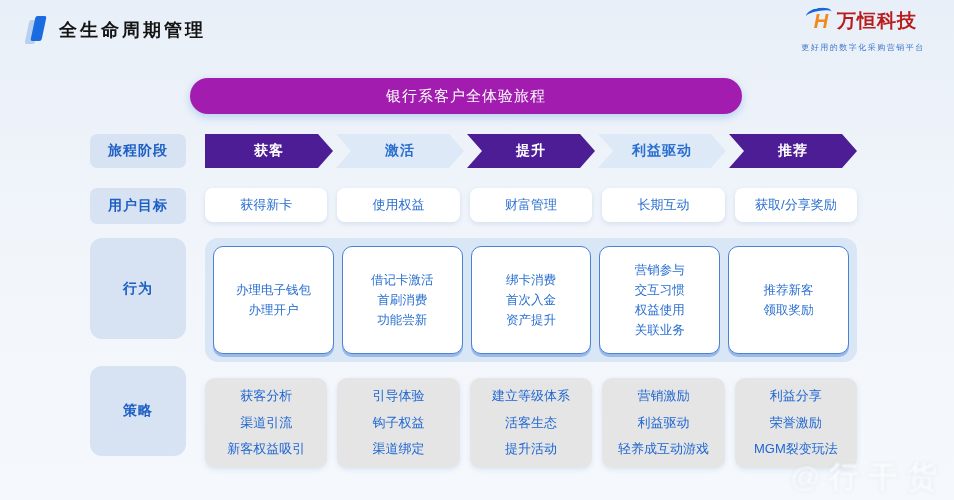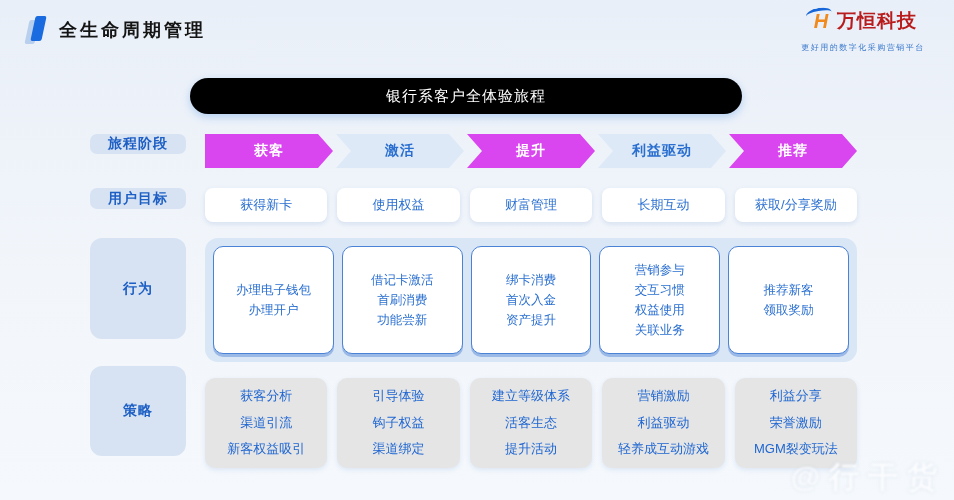--- a/index.html
+++ b/index.html
@@ -29,47 +29,47 @@
   .brand-h .swoosh {
     position:absolute; left:-3px; top:-1px; width:26px; height:12px;
     border-top:3px solid #1766d9; border-radius:50%; transform:rotate(-10deg);
   }
   .brand-name { font-size:19px; font-weight:bold; color:#b91c1c; letter-spacing:1px; }
   .brand-tagline { margin-top:8px; font-size:8px; color:#3b79cc; letter-spacing:1.5px; white-space:nowrap; }
 
   
   .banner {
     position:absolute; left:190px; top:78px; width:552px; height:36px;
-    background:#000000; border-radius:18px; color:#fff;
+    background:#a21caf; border-radius:18px; color:#fff;
     display:flex; align-items:center; justify-content:center;
     font-size:15px; letter-spacing:1px;
     box-shadow:0 3px 8px rgba(13,108,225,.25);
   }
 
   
   .side-label {
     position:absolute; left:90px; width:96px;
     background:#d7e3f3; color:#1d5fc4; font-weight:bold; font-size:14px;
     display:flex; align-items:center; justify-content:center;
     letter-spacing:1px;
   }
-  .lbl-stage   { top:134px; height:20px; border-radius:7px; }
-  .lbl-goal    { top:188px; height:21px; border-radius:7px; }
+  .lbl-stage   { top:134px; height:34px; border-radius:7px; }
+  .lbl-goal    { top:188px; height:36px; border-radius:7px; }
   .lbl-behavior{ top:238px; height:101px; border-radius:12px; }
   .lbl-strategy{ top:366px; height:90px;  border-radius:12px; }
 
   
   .content-row { position:absolute; left:205px; width:652px; display:flex; }
 
   .row-stages { top:134px; height:34px; gap:3px; }
   .arrow {
     flex:1; display:flex; align-items:center; justify-content:center;
     font-size:14px; font-weight:bold; letter-spacing:1px;
   }
-  .arrow.dark  { background:#d946ef; color:#fff;
+  .arrow.dark  { background:#4c1d95; color:#fff;
     clip-path:polygon(0 0, calc(100% - 15px) 0, 100% 50%, calc(100% - 15px) 100%, 0 100%, 15px 50%); }
   .arrow.light { background:#dde9f7; color:#2a6fd0;
     clip-path:polygon(0 0, calc(100% - 15px) 0, 100% 50%, calc(100% - 15px) 100%, 0 100%, 15px 50%); }
   .arrow.first { clip-path:polygon(0 0, calc(100% - 15px) 0, 100% 50%, calc(100% - 15px) 100%, 0 100%); }
 
   .row-goals { top:188px; height:34px; gap:10px; }
   .goal-box {
     flex:1; background:#fff; border-radius:8px;
     display:flex; align-items:center; justify-content:center;
     font-size:13px; color:#2a6fd0;

